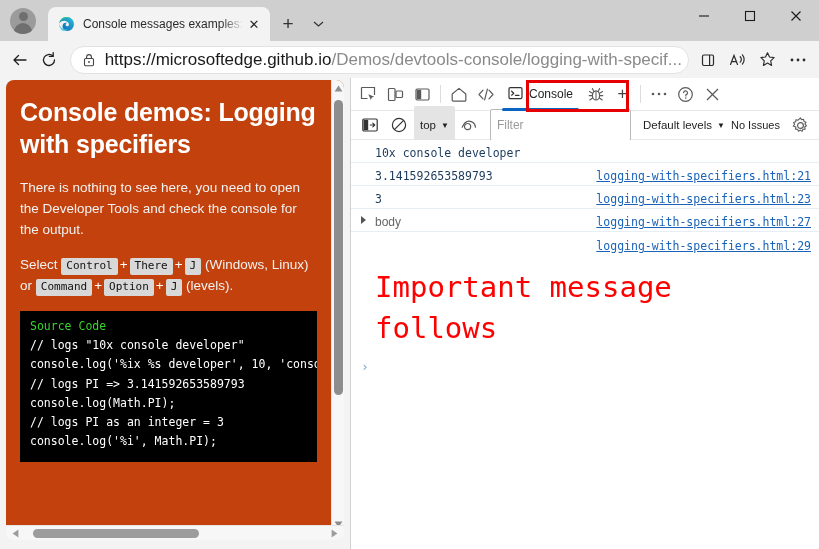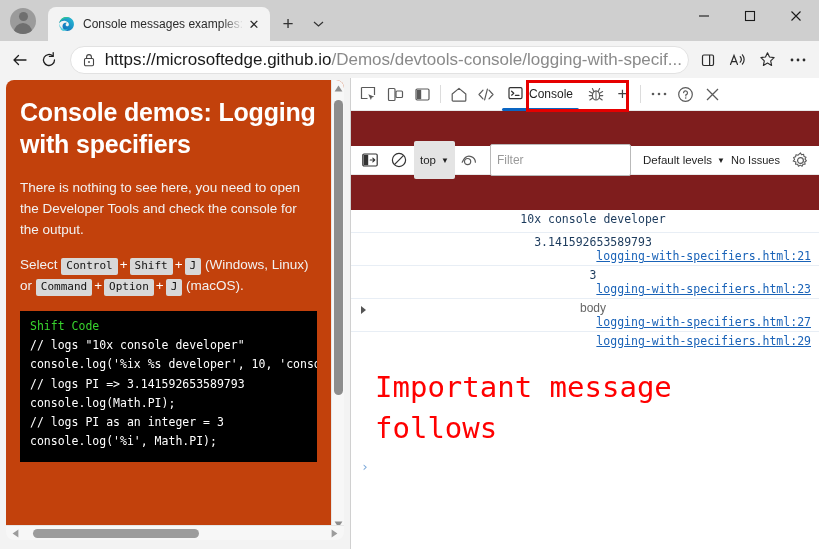--- a/index.html
+++ b/index.html
@@ -195,23 +195,23 @@
   .ph-thumb {
     position: absolute; top: 3px; left: 27px;
     width: 166px; height: 9px;
     background: #9c9c9c; border-radius: 5px;
   }
 
   
   .devtools {
     position: absolute; top: 78px; left: 350px;
     width: 469px; height: 471px;
-    background: #7f1d1d;
+    background: #0f766e;
     border-left: 1px solid #d0d0d0;
-    display: flex; flex-direction: column; gap: 35px;
+    display: flex; flex-direction: column;
   }
   .dt-toolbar {
     height: 33px; flex: 0 0 33px;
     display: flex; align-items: center;
     padding: 0 4px;
     border-bottom: 1px solid #e8e8e8;
     background: #ffffff;
   }
   .dt-icon {
     width: 27px; height: 26px; flex: 0 0 27px;
@@ -279,28 +279,27 @@
   }
   .gear { margin-left: 2px; }
 
   
   .console-area {
     flex: 1 1 auto; position: relative; overflow: hidden;
     background: #ffffff;
   }
   .crow {
     position: relative;
-    display: flex; align-items: center;
+    display: flex; align-items: flex-end;
     min-height: 23px;
     border-bottom: 1px solid #e8eef5;
     padding: 2px 8px 2px 24px;
     font-family: "DejaVu Sans Mono", monospace;
     font-size: 11.5px;
     color: #1b3a5c;
-    flex-direction: column;
   }
   .crow .msg { flex: 0 0 auto; white-space: pre; }
   .crow .src {
     margin-left: auto;
     color: #1a63b8; text-decoration: underline;
     font-size: 11.5px; white-space: nowrap;
   }
   .tri {
     position: absolute; left: 10px; top: 7px;
     width: 0; height: 0;
@@ -443,26 +442,26 @@
     </div>
   </div>
 
   <div class="viewport">
     <div class="page-frame">
       <div class="page-inner">
         <div class="page-h1">Console demos: Logging with specifiers</div>
         <div class="page-p">There is nothing to see here, you need to open the Developer Tools and check the console for the output.</div>
         <div class="page-p">
           <span>Select</span>
-          <span class="kbd">Control</span><span class="plus">+</span><span class="kbd">Shift</span><span class="plus">+</span><span class="kbd">J</span>
+          <span class="kbd">Control</span><span class="plus">+</span><span class="kbd">There</span><span class="plus">+</span><span class="kbd">J</span>
           <span>(Windows, Linux) or</span>
           <span class="kbd">Command</span><span class="plus">+</span><span class="kbd">Option</span><span class="plus">+</span><span class="kbd">J</span>
-          <span>(macOS).</span>
+          <span>(levels).</span>
         </div>
-        <div class="codeblock"><span class="code-title">Shift Code</span>
+        <div class="codeblock"><span class="code-title">Source Code</span>
 <span>// logs "10x console developer"</span>
 <span>console.log('%ix %s developer', 10, 'console</span>
 <span>// logs PI =&gt; 3.141592653589793</span>
 <span>console.log(Math.PI);</span>
 <span>// logs PI as an integer = 3</span>
 <span>console.log('%i', Math.PI);</span></div>
       </div>
 
       <div class="pv-scroll">
         <div class="pv-arrow up">

